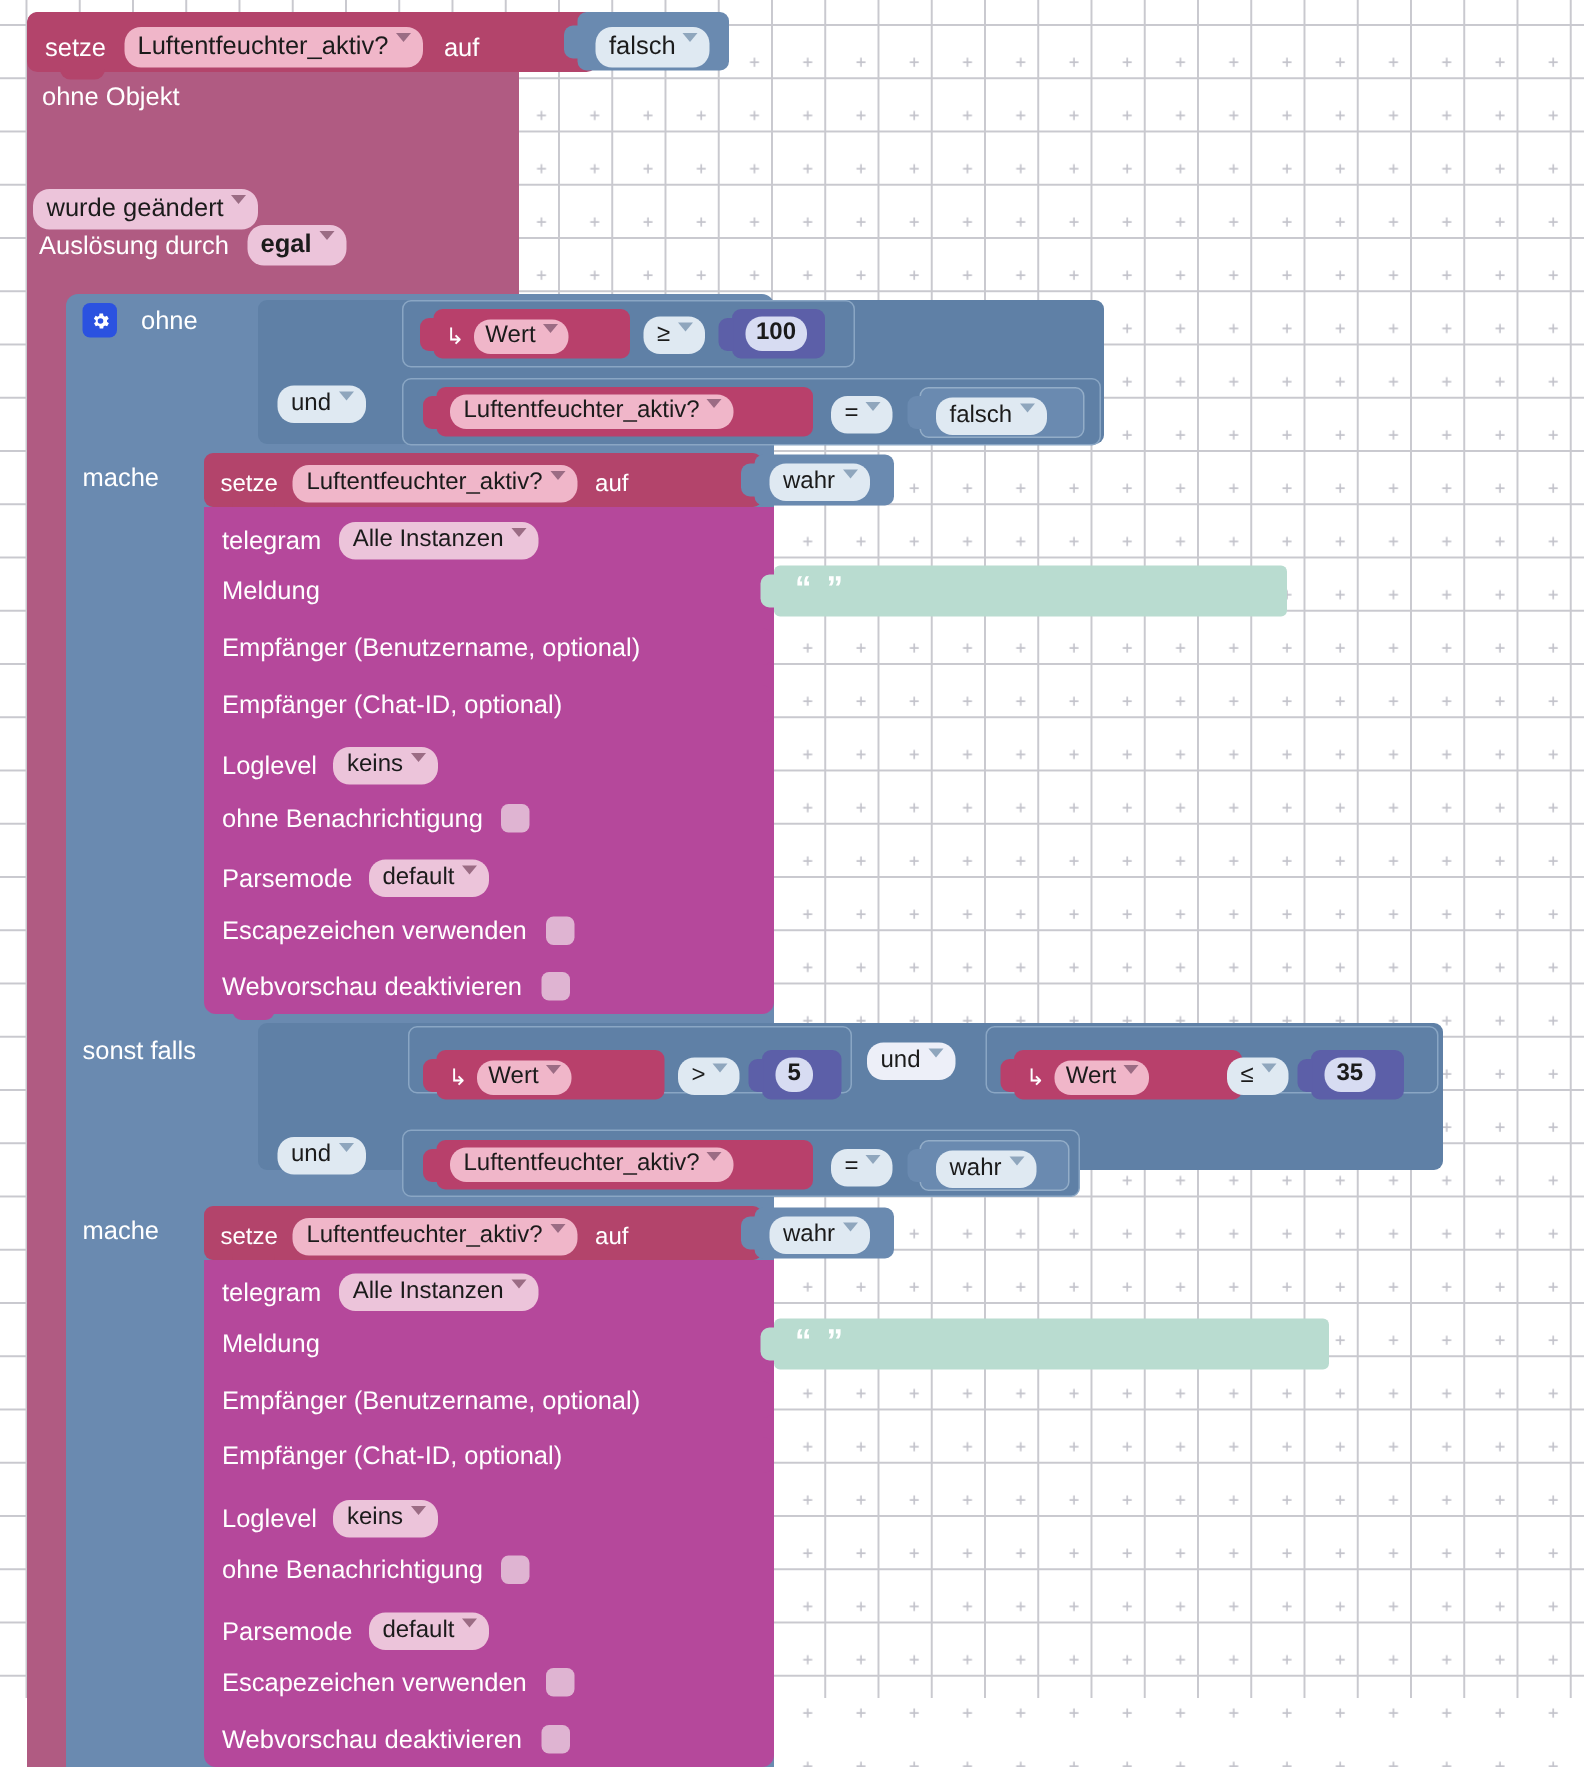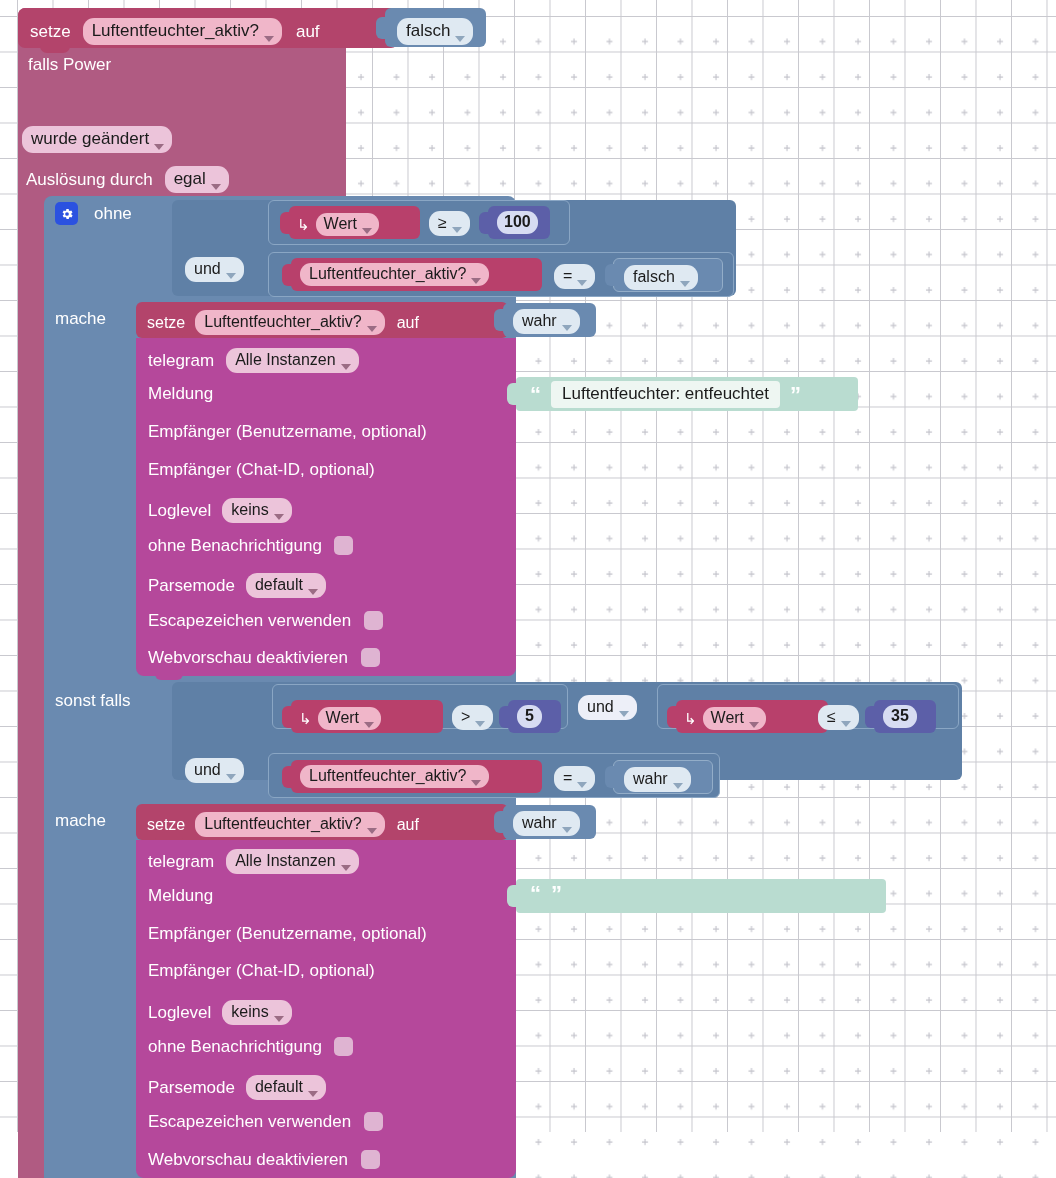--- a/index.html
+++ b/index.html
@@ -37,21 +37,21 @@
   .c-num     { background:#5c5fa8;font-weight:bold; }         
   .c-text    { background:#b9dcd0; }         
   .c-getval  { background:#b8406b; }
 
   
   .lbl {
     color:#ffffff; font-size:17px; line-height:1;
     white-space:nowrap; user-select:none;
   }
   .pill {
-    display:inline-flex; align-items:flex-end; gap:5px;
+    display:inline-flex; align-items:flex-start; gap:5px;
     border-radius:11px; padding:3px 8px 4px 9px;
     font-size:17px; color:#1b1b1b; white-space:nowrap;
     background:#e6b9cb;
   }
   .pill.lite { background:#dfe9f2; }
   .pill.pink { background:#f0b6c9; }
   .pill.pale { background:#ecc4da; }
   .pill.mint { background:#eef6f2; }
   .pill.lav  { background:#d7dcf2; }
   .pill.white{ background:#edeff8; }
@@ -118,31 +118,31 @@
   <div class="blk c-logic" style="left:385px; top:8px; width:101px; height:39px; border-radius:6px;">
     <div class="plug c-logic"></div>
     <div class="row" style="left:12px; top:10px;">
       <span class="pill lite">
         <span>falsch</span>
         <i class="caret blue"></i>
       </span>
     </div>
   </div>
 
-  <div class="lbl" style="position:absolute; left:28px; top:56px;">falls Power</div>
+  <div class="lbl" style="position:absolute; left:28px; top:56px;">ohne Objekt</div>
 
 
   <div class="pill pale" style="position:absolute; left:22px; top:126px;">
     <span>wurde geändert</span>
     <i class="caret"></i>
   </div>
 
-  <div class="row" style="left:26px; top:166px;">
+  <div class="row" style="left:26px; top:150px;">
     <span class="lbl">Auslösung durch</span>
-    <span class="pill pale" style="margin-left:12px;">
+    <span class="pill pale" style="margin-left:12px;font-weight:bold;">
       <span>egal</span>
       <i class="caret"></i>
     </span>
   </div>
 
   <div class="blk c-logic" style="left:44px; top:196px; width:472px; height:982px; border-radius:8px 8px 0 0;"></div>
 
   <div class="row" style="left:55px; top:202px;">
     <span class="gear">
       <svg width="14" height="14" viewBox="0 0 24 24" fill="#ffffff">
@@ -285,23 +285,20 @@
 
   <div class="row" style="left:148px; top:648px;">
     <span class="lbl">Webvorschau deaktivieren</span>
     <span class="chk" style="margin-left:13px;"></span>
   </div>
 
   <div class="blk c-text" style="left:516px; top:377px; width:342px; height:34px; border-radius:4px;">
     <div class="plug c-text"></div>
     <div class="row" style="left:14px; top:4px;">
       <span class="lbl" style="color:#ffffff; font-size:22px; font-weight:bold;">“</span>
-      <span class="pill mint" style="margin-left:10px; border-radius:4px; padding:3px 11px 4px;">
-        <span>Luftentfeuchter: entfeuchtet</span>
-      </span>
       <span class="lbl" style="color:#ffffff; font-size:22px; font-weight:bold; margin-left:10px;">”</span>
     </div>
   </div>
 
   <div class="lbl" style="position:absolute; left:55px; top:692px;">sonst falls</div>
 
   <div class="blk c-logic-d" style="left:172px; top:682px; width:790px; height:98px; border-radius:6px;"></div>
 
   <div class="blk c-logic-d" style="left:272px; top:684px; width:296px; height:45px; border-radius:6px; border:1px solid #8aa6c4;"></div>
 

